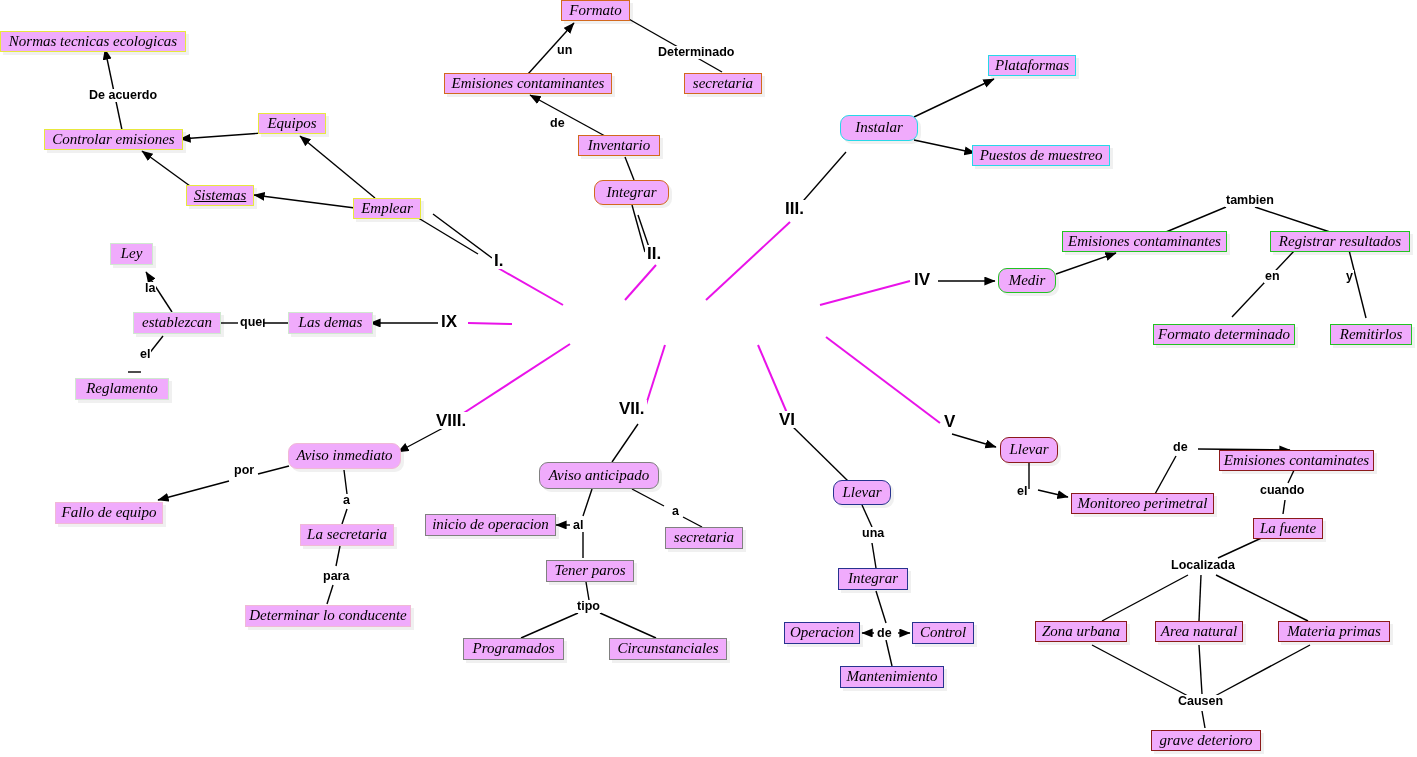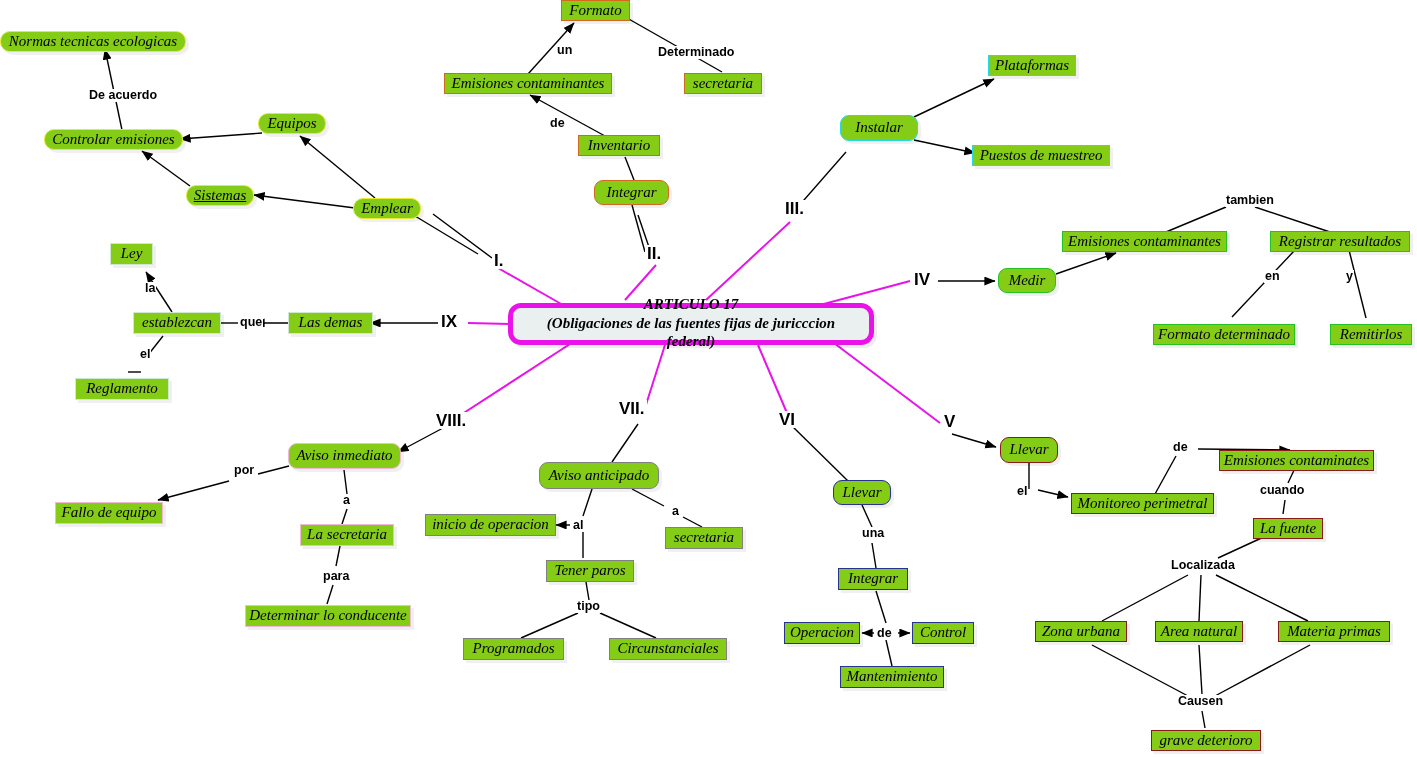--- a/index.html
+++ b/index.html
@@ -9,37 +9,37 @@
     width:1417px; height:757px;
     position:relative; overflow:hidden;
   }
   #canvas{position:absolute;left:0;top:0;width:1417px;height:757px;}
   svg#edges{position:absolute;left:0;top:0;width:1417px;height:757px;}
 
   
   .node{
     position:absolute;
     box-sizing:border-box;
-    background:#84cc16;
+    background:#f0abfc;
     border:1px solid #999;
     font-style:italic;
     font-size:15px;
     line-height:1;
     color:#000;
     white-space:nowrap;
     display:flex;
     align-items:center;
     justify-content:center;
     padding:2px 7px 3px 7px;
     box-shadow:3px 3px 0 0 rgba(0,0,0,.06);
   }
   .node.round{border-radius:9px;}
 
   
-  .c-yellow {border-color:#e8e83c;border-radius:10px;}
+  .c-yellow {border-color:#e8e83c;}
   .c-orange {border-color:#d2691e;}
   .c-cyan   {border-color:#27d8e8;}
   .c-green  {border-color:#22c322;}
   .c-maroon {border-color:#8b1a1a;}
   .c-blue   {border-color:#27338f;}
   .c-gray   {border-color:#808080;text-align:right;}
   .c-pink   {border-color:#f0b9d6;}
   .c-mint   {border-color:#cfe8cf;}
 
   
@@ -205,24 +205,20 @@
 
     <g stroke="#000" stroke-width="1.4" fill="none">
       <line x1="172" y1="312" x2="146" y2="272" marker-end="url(#ah)"></line>
       <line x1="163" y1="336" x2="148" y2="355"></line>
       <line x1="141" y1="372" x2="128" y2="372"></line>
       <line x1="289" y1="323" x2="254" y2="323" marker-end="url(#ah)"></line>
       <line x1="238" y1="323" x2="220" y2="323"></line>
     </g>
   </svg>
 
-  <div class="central" style="left:508px;top:303px;width:366px;height:42px;">
-    <div>ARTICULO 17</div>
-    <div>(Obligaciones de las fuentes fijas de juricccion federal)</div>
-  </div>
 
   <div class="rn" style="left:492px;top:252px;">I.</div>
   <div class="rn" style="left:645px;top:245px;">II.</div>
   <div class="rn" style="left:783px;top:200px;">III.</div>
   <div class="rn" style="left:912px;top:271px;">IV</div>
   <div class="rn" style="left:942px;top:413px;">V</div>
   <div class="rn" style="left:777px;top:411px;">VI</div>
   <div class="rn" style="left:617px;top:400px;">VII.</div>
   <div class="rn" style="left:434px;top:412px;">VIII.</div>
   <div class="rn" style="left:439px;top:313px;">IX</div>

